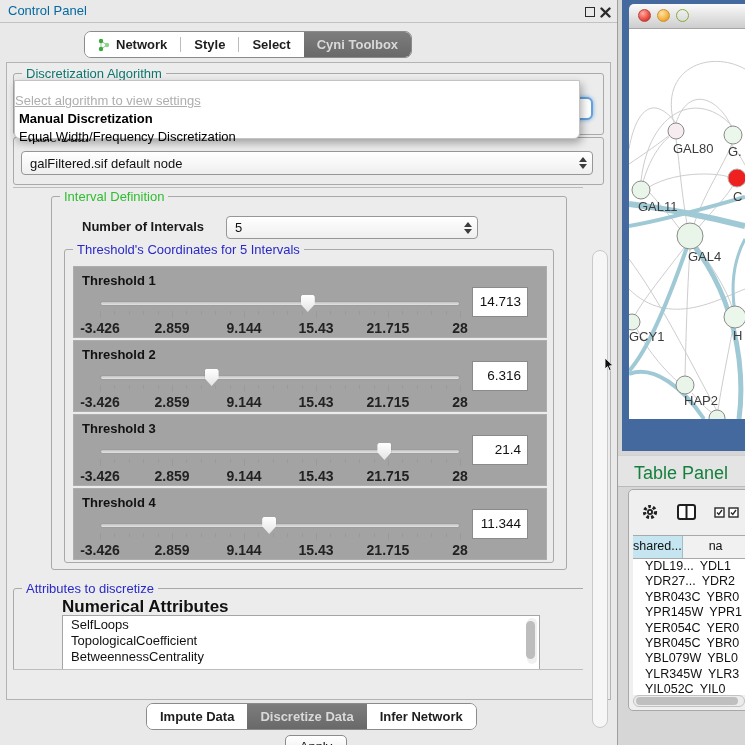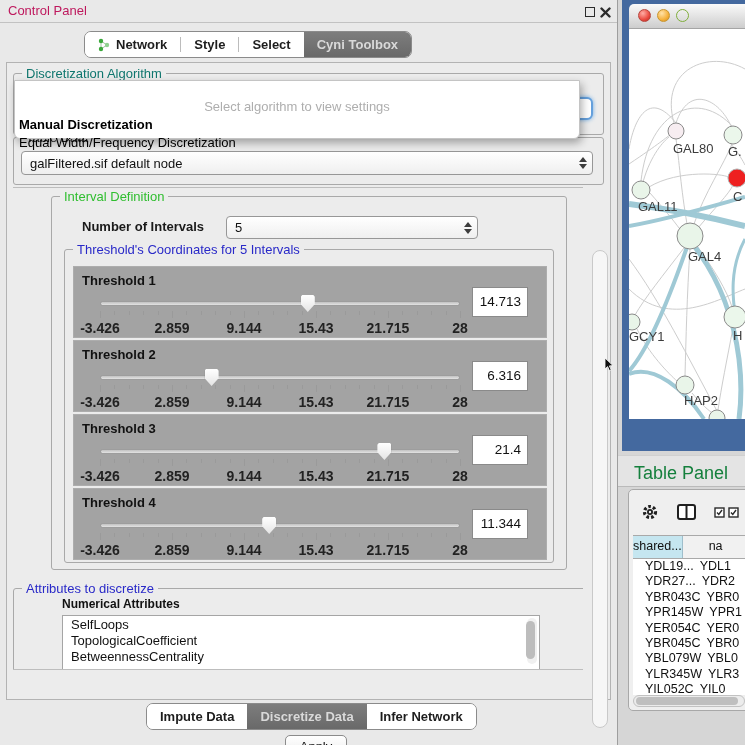--- a/index.html
+++ b/index.html
@@ -3,21 +3,21 @@
 <meta charset="utf-8">
 <style>
   html,body{margin:0;padding:0;}
   body{width:745px;height:745px;overflow:hidden;background:#d6d6d6;
        font-family:"Liberation Sans",sans-serif;font-size:13px;color:#1a1a1a;position:relative;}
   .abs{position:absolute;}
 
   
   .control-panel{left:0;top:0;width:617px;height:745px;background:#e9e9e9;border-right:1px solid #9e9e9e;}
   .titlebar{left:0;top:0;width:617px;height:22px;background:#e9e9e9;border-bottom:1px solid #c2c2c2;}
-  .titlebar .title{position:absolute;left:8px;top:3px;font-size:13px;color:#be185d;text-align:center;}
+  .titlebar .title{position:absolute;left:8px;top:3px;font-size:13px;color:#0369a1;text-align:center;}
   .float-btn{position:absolute;left:585px;top:7px;width:8px;height:8px;border:1.5px solid #2b2b2b;background:transparent;}
   .close-btn{position:absolute;left:600px;top:6px;width:11px;height:11px;}
 
   
   .tabbar{display:flex;align-items:stretch;height:25px;background:#fff;border:1px solid #8b8b8b;
           border-radius:7px;overflow:hidden;font-weight:bold;font-size:13px;}
   .tab{display:flex;align-items:center;padding:0 13px;color:#1d1d1d;background:#fff;cursor:default;white-space:nowrap;}
   .tab.selected{background:linear-gradient(#7d7d7d,#696969);color:#d9d9d9;}
   .tabsep{width:1px;background:#bcbcbc;margin:5px 0;}
   .tab .tabicon{margin-right:6px;display:inline-flex;}
@@ -35,21 +35,21 @@
   .combo{position:absolute;background:linear-gradient(#ffffff,#efefef);border:1px solid #979797;border-radius:4px;
          box-sizing:border-box;display:flex;align-items:center;}
   .combo .combo-text{padding-left:8px;font-size:13px;color:#111;flex:1;overflow:hidden;white-space:nowrap;}
   .combo .stepper{width:18px;display:flex;flex-direction:column;align-items:center;gap:2px;}
   .arrow-up{width:0;height:0;border-left:4px solid transparent;border-right:4px solid transparent;border-bottom:5px solid #3d3d3d;}
   .arrow-down{width:0;height:0;border-left:4px solid transparent;border-right:4px solid transparent;border-top:5px solid #3d3d3d;}
 
   
   .popup{position:absolute;background:#fff;border:1px solid #c4c4c4;border-radius:0 0 6px 6px;
          box-shadow:2px 4px 9px rgba(0,0,0,.32);z-index:30;}
-  .popup .hint{text-align:center;color:#aeaeae;font-size:13px;padding-top:18px;height:17px;}
+  .popup .hint{color:#aeaeae;font-size:13px;padding-top:12px;height:17px;text-decoration:underline;}
   .popup .opt{padding:1px 4px;font-size:13px;color:#000;height:16px;white-space:nowrap;}
   .popup .opt.first{font-weight:bold;}
   .combo-fragment{position:absolute;width:30px;height:23px;background:#fff;border:2px solid #65a0dc;border-radius:6px;
                   box-shadow:0 0 4px #6fabe4;box-sizing:border-box;z-index:10;}
 
   
   .scroll-viewport{left:12px;top:186px;width:570px;height:481px;overflow:hidden;background:#ececec;
                    border-top:1px solid #bdbdbd;border-bottom:1px solid #bdbdbd;}
   .vscroll-track{left:585px;top:187px;width:16px;height:478px;background:#f6f6f6;border:1px solid #c9c9c9;border-radius:8px;box-sizing:border-box;}
 
@@ -59,21 +59,21 @@
   .slider-track{position:absolute;height:5px;background:linear-gradient(#c2c2c2,#e3e3e3);border:1px solid #9d9d9d;border-radius:3px;box-sizing:border-box;}
   .slider-thumb{position:absolute;width:14px;height:17px;background:linear-gradient(#ffffff,#e4e4e4);
                 clip-path:polygon(10% 0,90% 0,100% 10%,100% 55%,50% 100%,0 55%,0 10%);
                 filter:drop-shadow(0 0 1px #777);}
   .tick{position:absolute;width:1px;background:#9a9a9a;}
   .tick-label{position:absolute;transform:translateX(-50%);font-size:14px;font-weight:bold;color:#222;white-space:nowrap;}
   .value-box{position:absolute;width:56px;height:30px;background:#fff;border:1px solid #8a8a8a;box-sizing:border-box;
              font-size:13.5px;line-height:28px;text-align:right;padding-right:6px;color:#111;}
 
   
-  .attr-sub{position:absolute;font-weight:bold;font-size:12px;color:#111;padding-left:8px;}
+  .attr-sub{position:absolute;font-weight:bold;font-size:17px;color:#111;padding-left:8px;}
   .attr-list{position:absolute;background:#fff;border:1px solid #a5a5a5;overflow:hidden;box-sizing:border-box;}
   .attr-item{font-size:13px;color:#111;padding:1px 0 1px 8px;height:14px;}
   .list-scroll{position:absolute;right:2px;top:2px;width:10px;height:46px;background:#f0f0f0;border-radius:5px;}
   .list-thumb{position:absolute;right:2px;top:3px;width:9px;height:38px;background:#bdbdbd;border-radius:5px;}
 
   .apply-btn{left:278px;top:672px;width:62px;height:22px;background:linear-gradient(#ffffff,#ececec);
              border:1px solid #8b8b8b;border-radius:5px;font-size:13px;text-align:center;line-height:20px;color:#111;}
 
   
   .net-window{left:622px;top:0;width:123px;height:451px;background:#44699f;}

